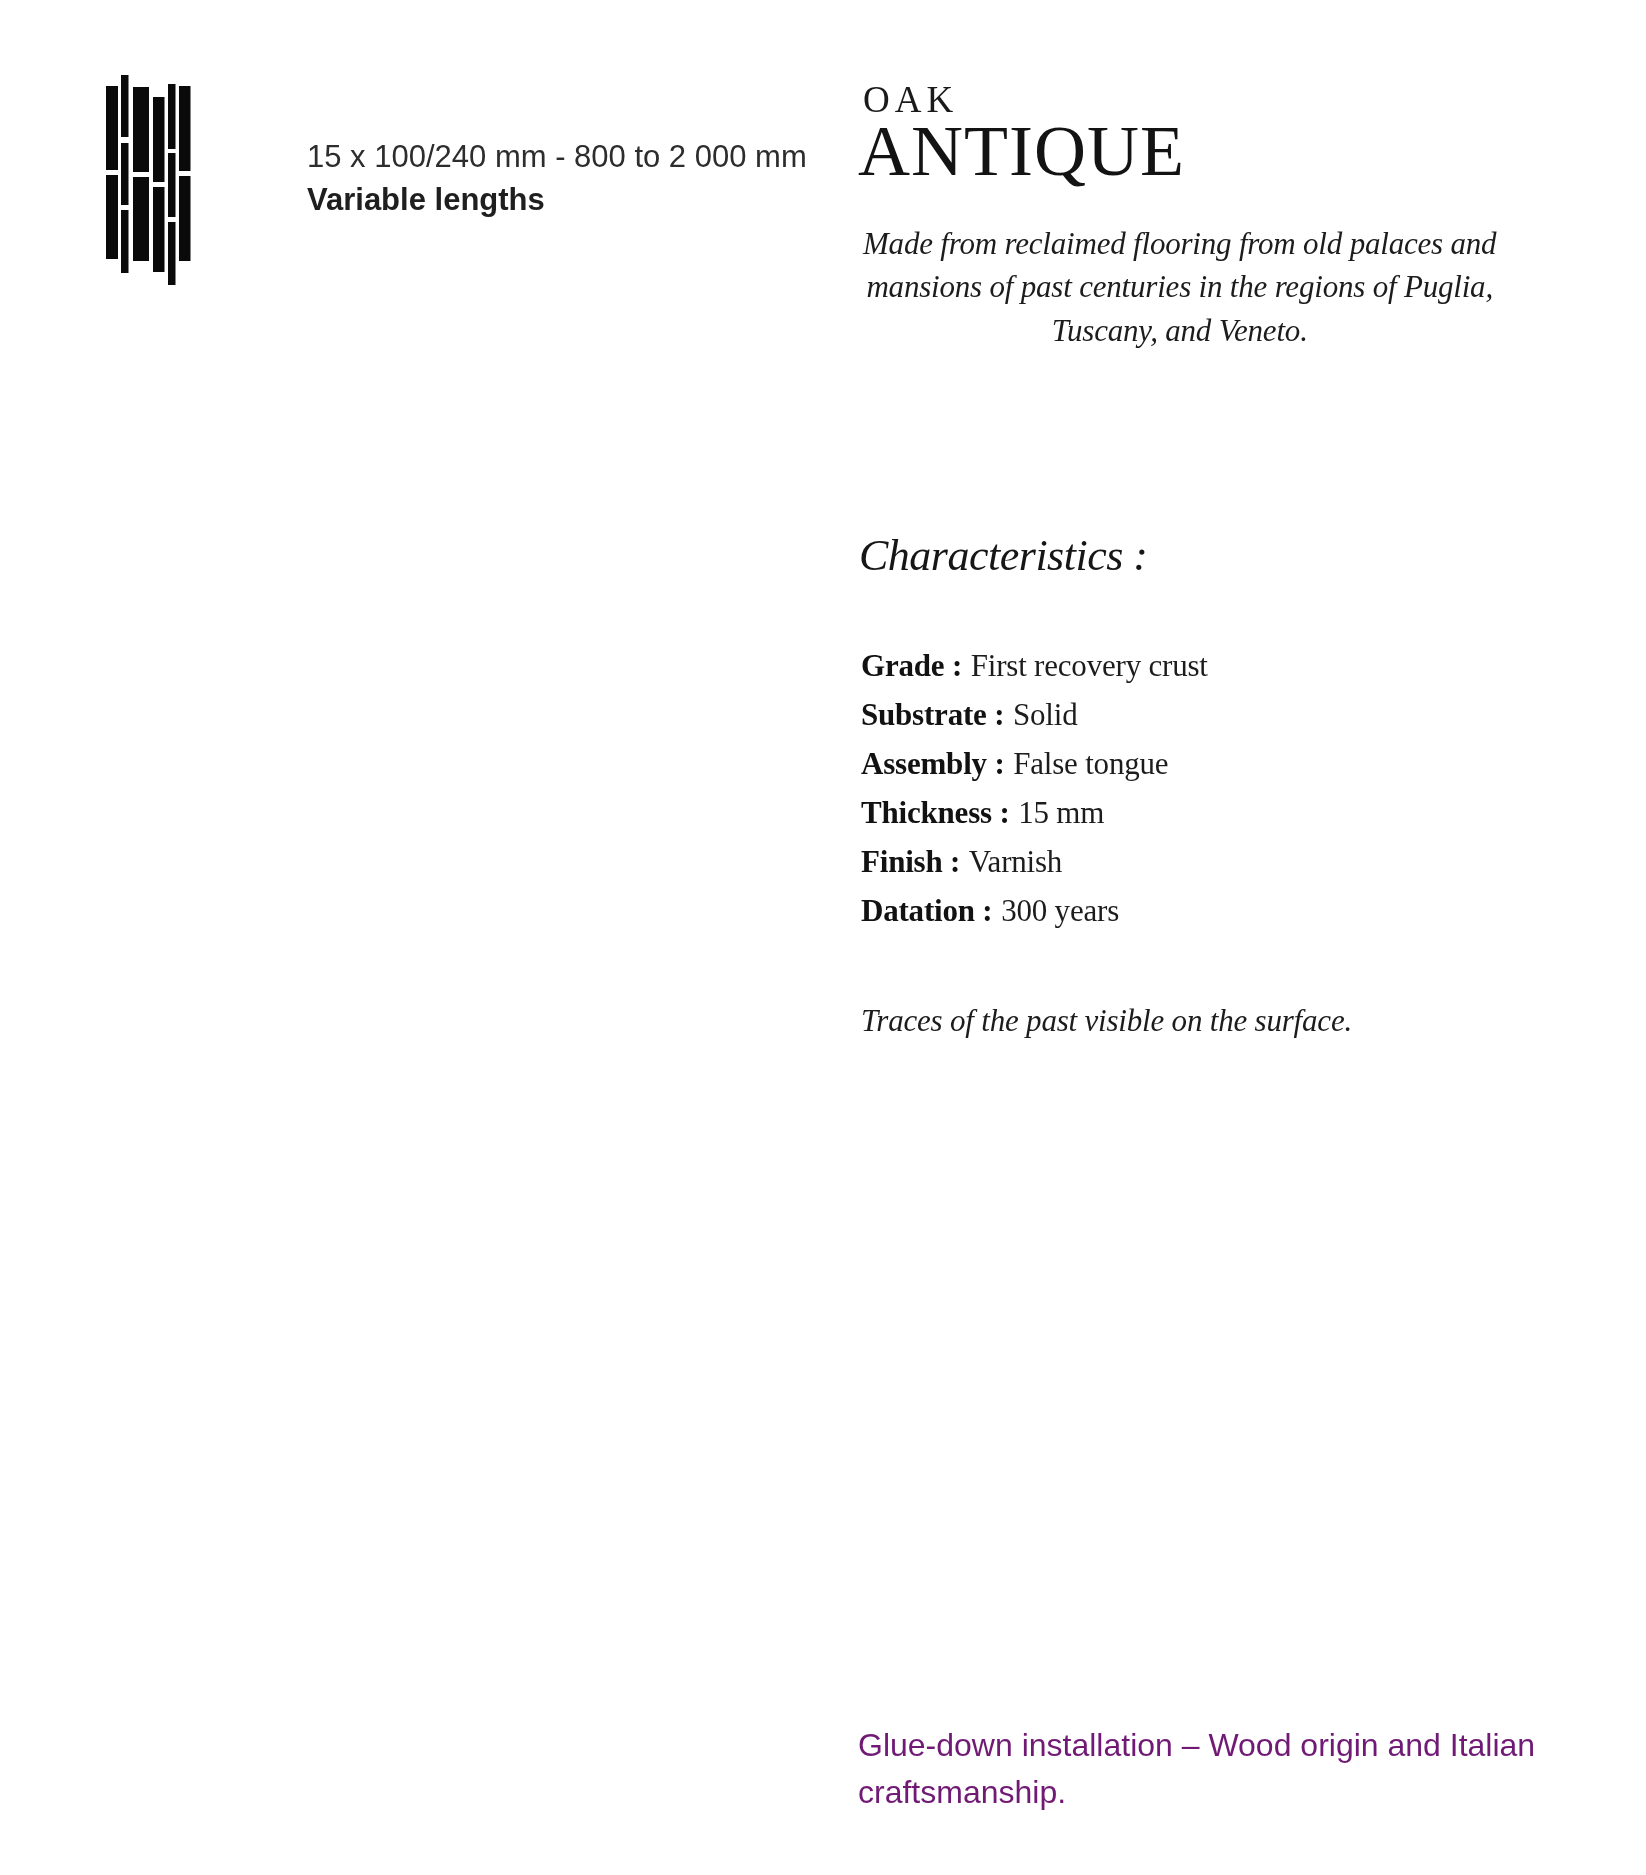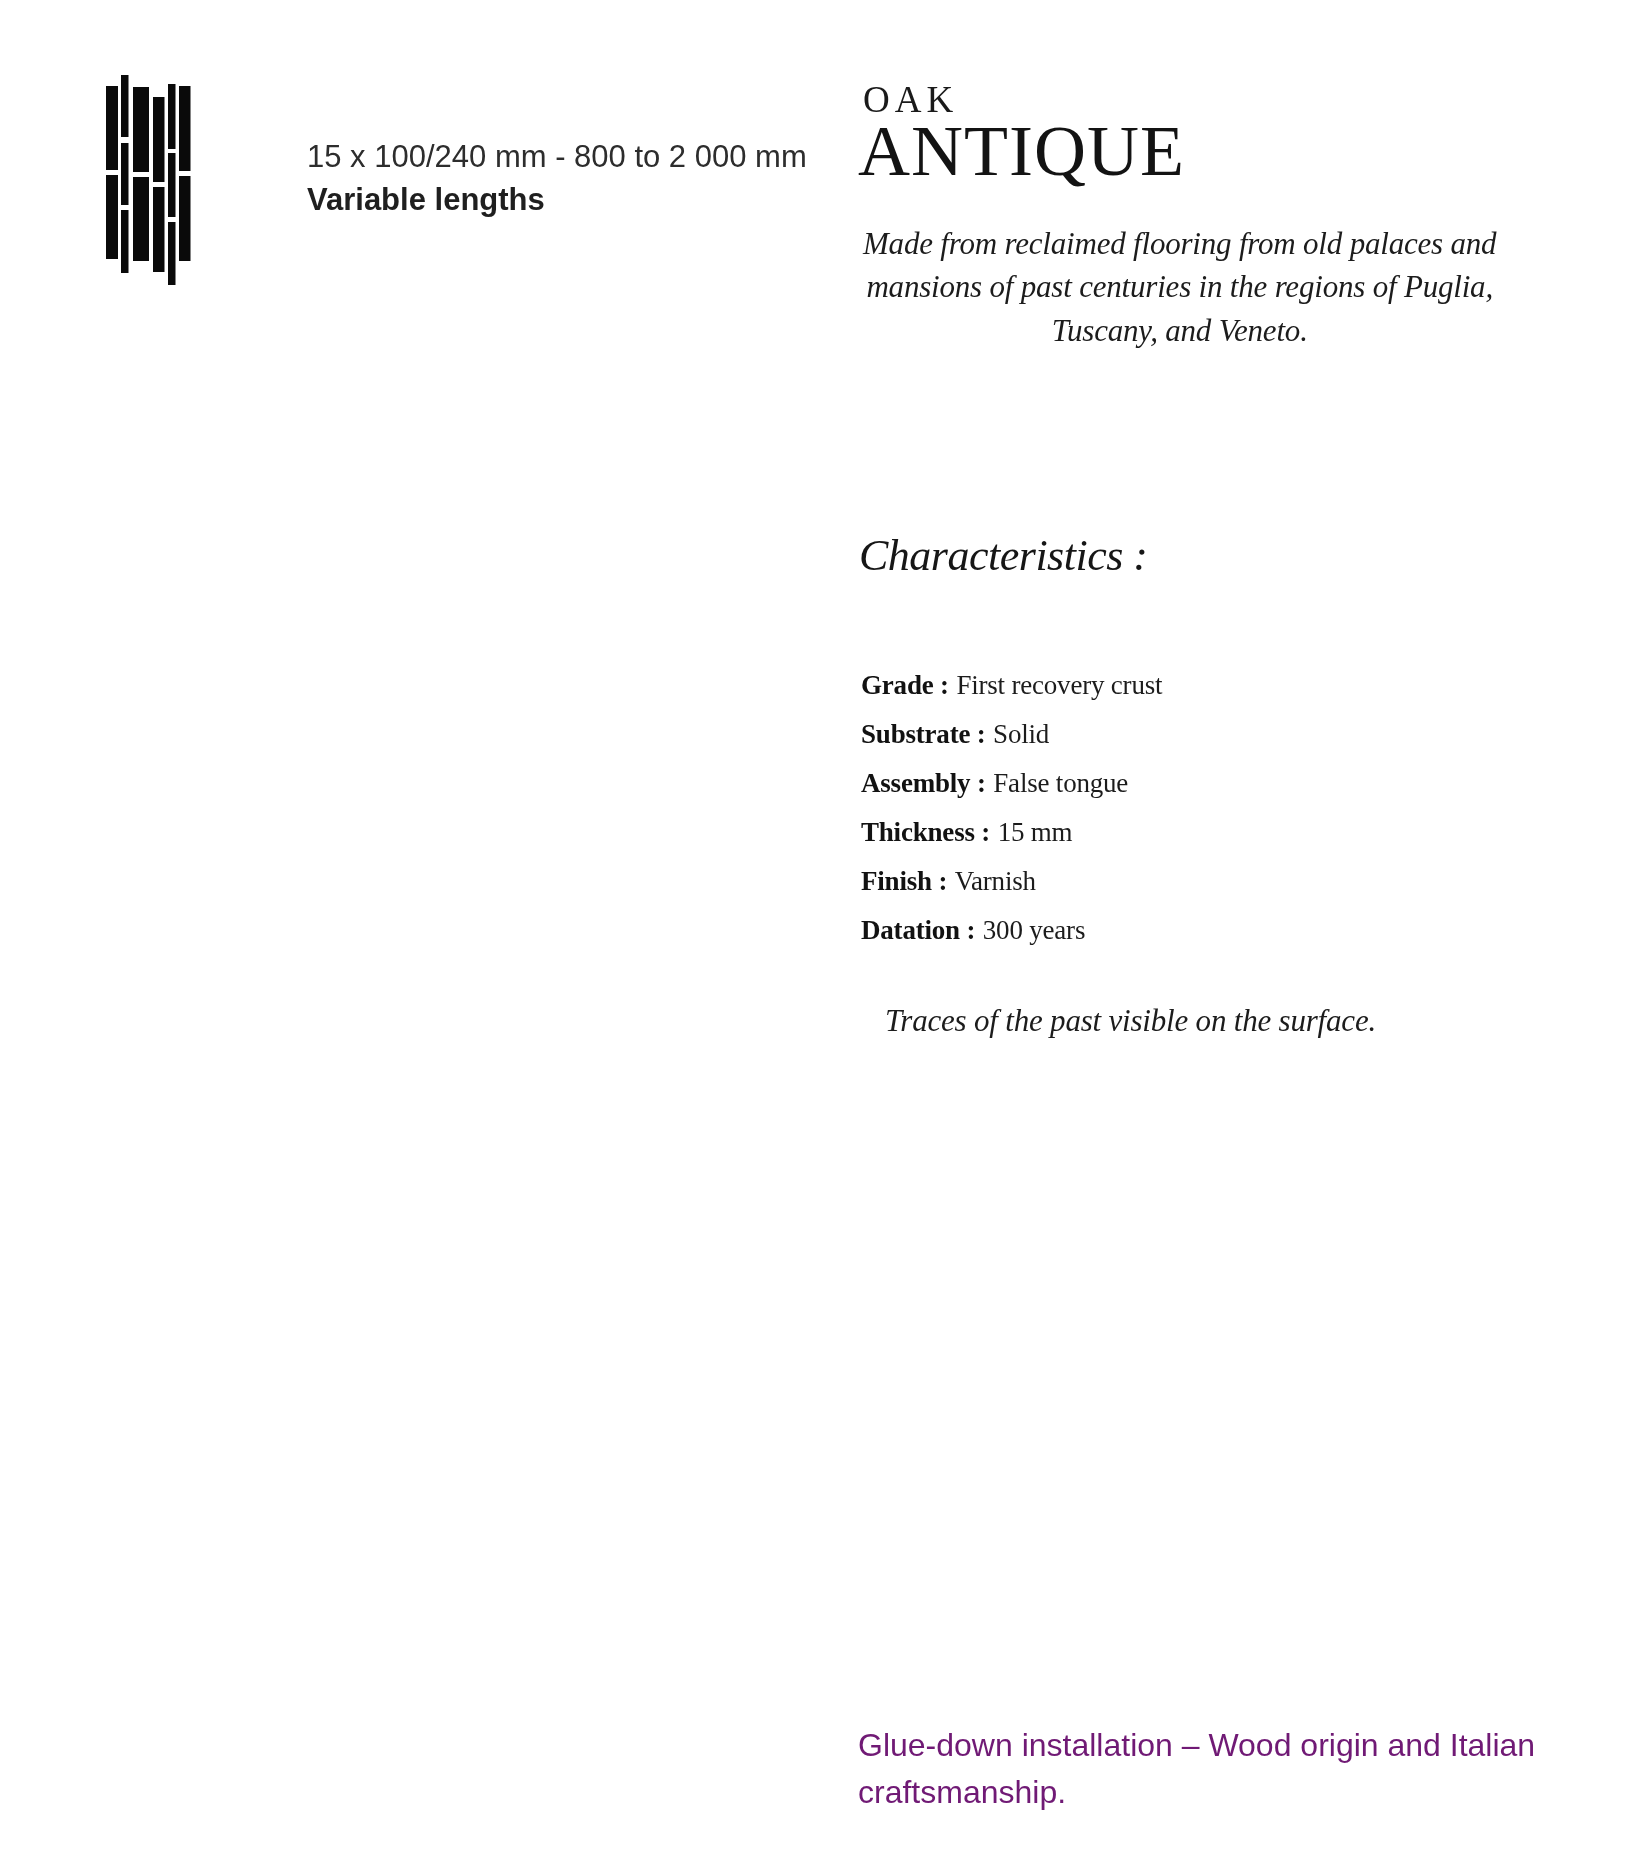--- a/index.html
+++ b/index.html
@@ -77,40 +77,39 @@
     font-size: 44px;
     font-style: italic;
     letter-spacing: -0.5px;
     color: #161616;
     white-space: nowrap;
     text-align: center;
   }
   .specs {
     position: absolute;
     left: 861px;
-    top: 661px;
-    font-size: 27px;
+    top: 641px;
+    font-size: 31px;
     line-height: 49px;
     letter-spacing: -0.2px;
     color: #1c1c1c;
     white-space: nowrap;
   }
   .spec-label { font-weight: 700; color: #121212; }
   .spec-value { margin-left: 0.28em; font-weight: 400; }
 
   .traces-note {
     position: absolute;
     left: 861px;
     top: 1003px;
     font-size: 31px;
     font-style: italic;
     letter-spacing: -0.2px;
     color: #1c1c1c;
     white-space: nowrap;
-    margin-left: 24px;
   }
 
   .footer-text {
     position: absolute;
     left: 858px;
     top: 1722px;
     font-size: 32px;
     line-height: 47px;
     color: #701a75;
     white-space: nowrap;

